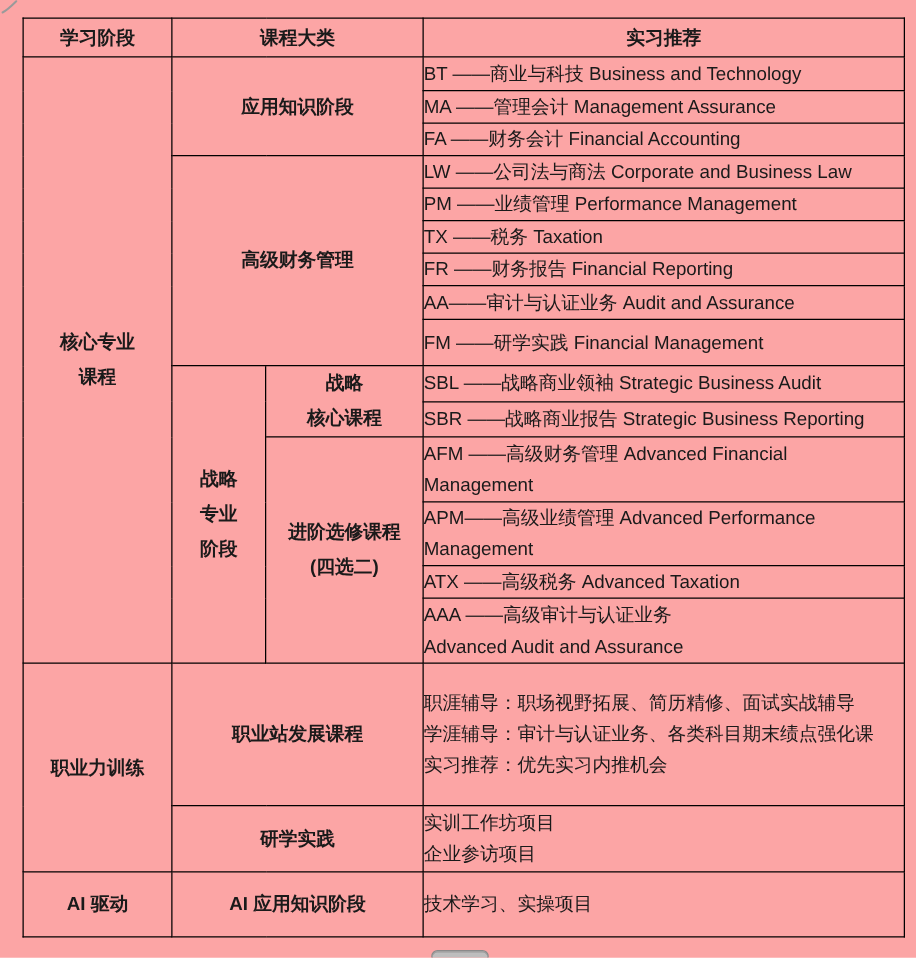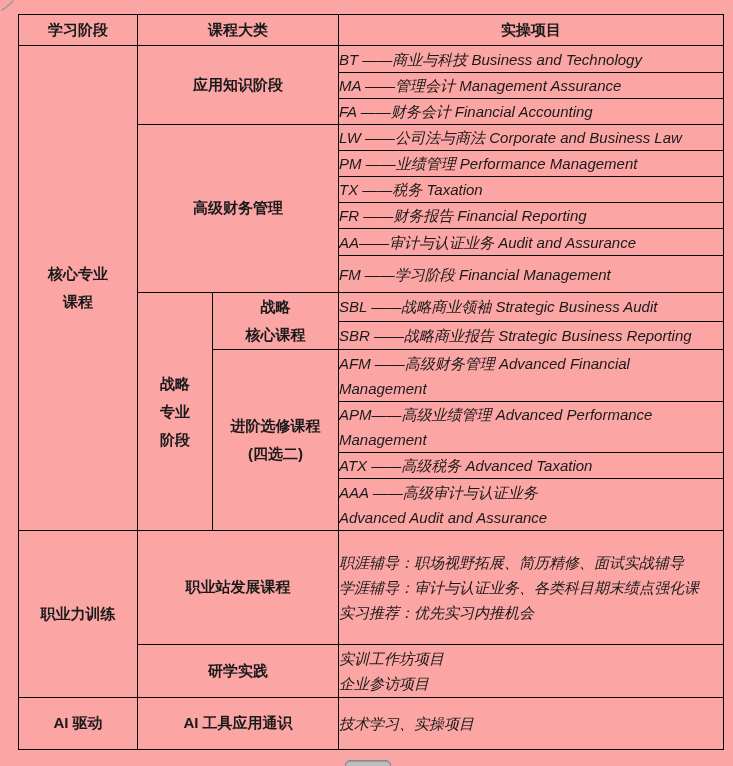--- a/index.html
+++ b/index.html
@@ -36,21 +36,20 @@
     vertical-align: middle;
     overflow: hidden;
   }
   .c { text-align: center; }
   .b { font-weight: bold; }
   .lbl { line-height: 28px; }
   .content {
     text-align: left;
     padding: 2px 8px;
     line-height: 25px;
-    font-style: italic;
   }
   .nowrap, .content .line { white-space: nowrap; }
   
   .h31 { height: 31px; }
   .h27 { height: 27px; }
   .h26 { height: 26px; }
   .h37 { height: 37px; }
   .h52 { height: 52px; }
   .h51 { height: 51px; }
   .h114 { height: 114px; }
@@ -81,21 +80,21 @@
       <col style="width:119px">
       <col style="width:75px">
       <col style="width:126px">
       <col style="width:385px">
     </colgroup>
 
     <tbody>
         <tr class="h31">
       <td class="c b nowrap">学习阶段</td>
       <td class="c b nowrap" colspan="2">课程大类</td>
-      <td class="c b nowrap">实操项目</td>
+      <td class="c b nowrap">实习推荐</td>
     </tr>
 
     <tr class="h27">
       <td class="c b lbl" rowspan="15">
         <div class="line">核心专业</div>
         <div class="line">课程</div>
       </td>
       <td class="c b nowrap" colspan="2" rowspan="3">应用知识阶段</td>
       <td class="content nowrap">BT ——商业与科技 Business and Technology</td>
     </tr>
@@ -116,21 +115,21 @@
     <tr class="h26">
       <td class="content nowrap">TX ——税务 Taxation</td>
     </tr>
     <tr class="h26">
       <td class="content nowrap">FR ——财务报告 Financial Reporting</td>
     </tr>
     <tr class="h27">
       <td class="content nowrap">AA——审计与认证业务 Audit and Assurance</td>
     </tr>
     <tr class="h37">
-      <td class="content nowrap">FM ——学习阶段 Financial Management</td>
+      <td class="content nowrap">FM ——研学实践 Financial Management</td>
     </tr>
 
     <tr class="h26">
       <td class="c b lbl" rowspan="6">
         <div class="line">战略</div>
         <div class="line">专业</div>
         <div class="line">阶段</div>
       </td>
       <td class="c b lbl" rowspan="2">
         <div class="line">战略</div>
@@ -179,21 +178,21 @@
     <tr class="h53">
       <td class="c b nowrap" colspan="2">研学实践</td>
       <td class="content">
         <div class="line">实训工作坊项目</div>
         <div class="line">企业参访项目</div>
       </td>
     </tr>
 
     <tr class="h52">
       <td class="c b nowrap">AI 驱动</td>
-      <td class="c b nowrap" colspan="2">AI 工具应用通识</td>
+      <td class="c b nowrap" colspan="2">AI 应用知识阶段</td>
       <td class="content nowrap">技术学习、实操项目</td>
     </tr>
   </tbody>
     </table>
 
   <div class="bottom-handle"></div>
 
 </div>
 
 </body></html>

